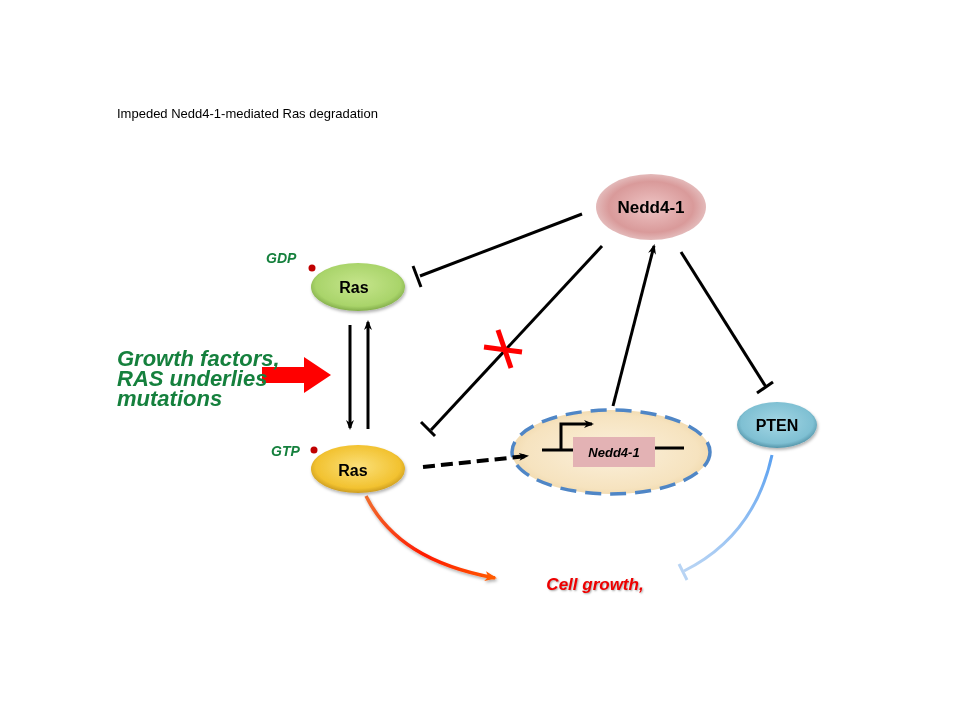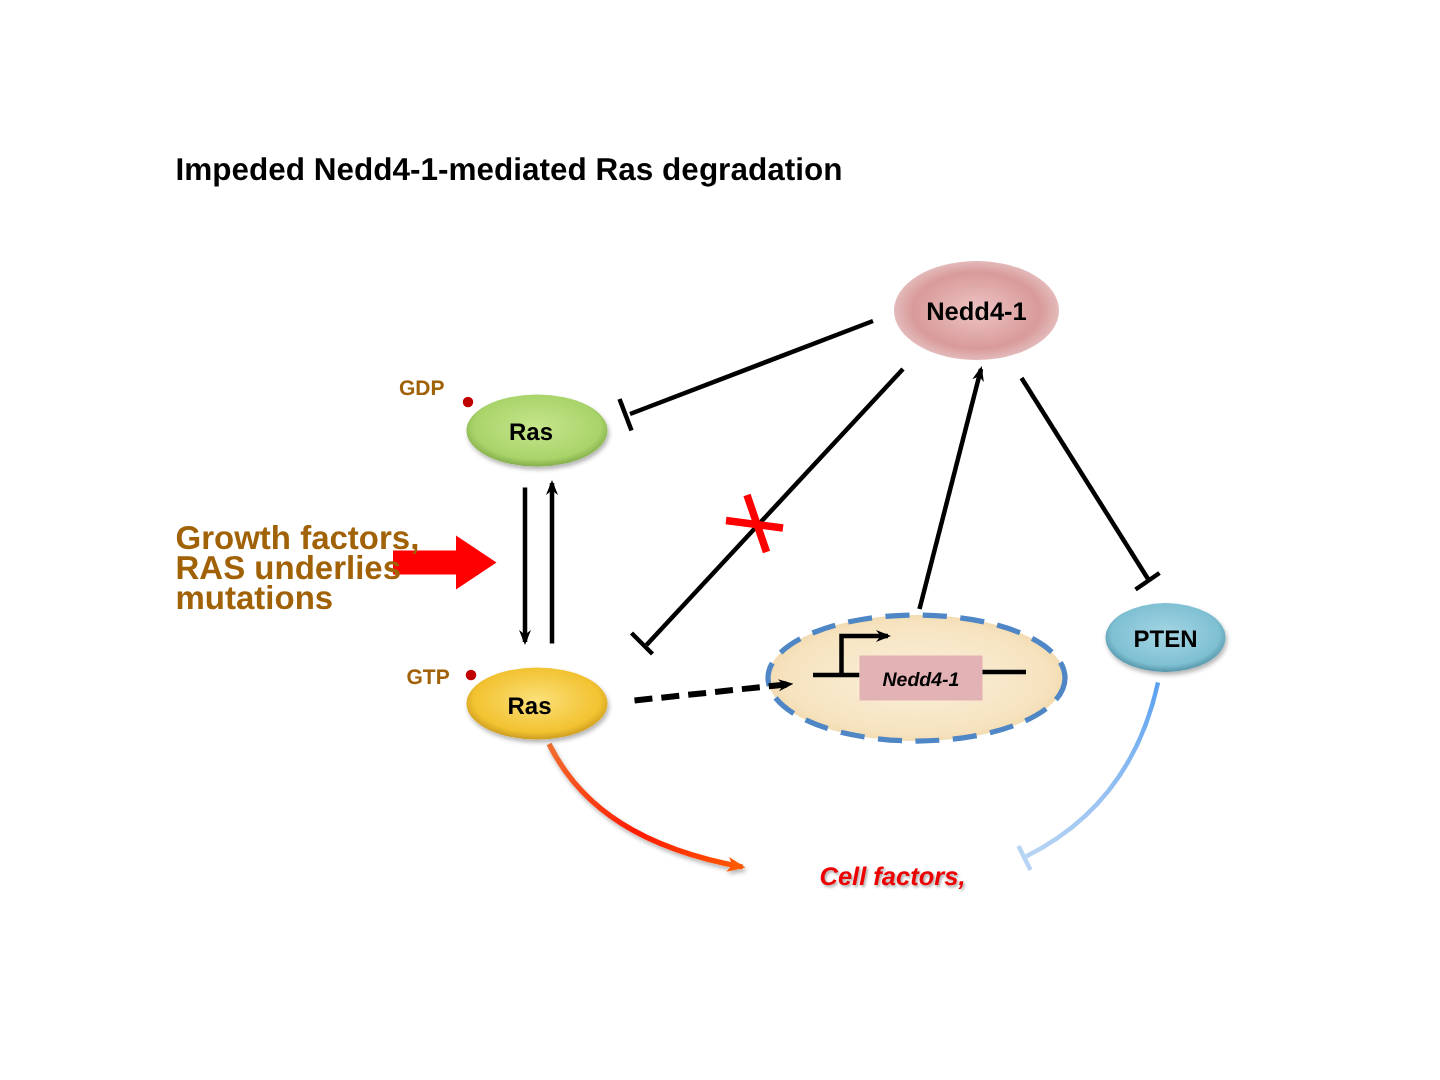--- a/index.html
+++ b/index.html
@@ -1,20 +1,20 @@
 <!DOCTYPE html>
 <html><head>
   <meta charset="utf-8">
   <style>
     html, body { margin: 0; padding: 0; background: #ffffff; }
     body { width: 960px; height: 720px; position: relative; overflow: hidden;
            font-family: "Liberation Sans", sans-serif; }
-    .title { position: absolute; left: 117px; top: 101px; font-size: 21px; font-weight: bold;
+    .title { position: absolute; left: 117px; top: 101px; font-size: 13px; font-weight: normal;
              color: #000; line-height: 25px; }
-    .lbl { position: absolute; font-weight: bold; color: #a16207; }
+    .lbl { position: absolute; font-weight: bold; color: #15803d; font-style: italic; }
     .growth { left: 117px; top: 349px; font-size: 22px; line-height: 20px; }
     .gdp { left: 266px; top: 250px; font-size: 14px; }
     .gtp { left: 271px; top: 443px; font-size: 14px; }
     .outcome { position: absolute; left: 470px; top: 573px; width: 250px; text-align: center;
                font-size: 17px; font-weight: bold; font-style: italic; color: #ee0000;
                line-height: 24px; text-shadow: 1px 1px 2px rgba(0,0,0,0.35); }
     svg { position: absolute; left: 0; top: 0; }
     .node-text { font-family: "Liberation Sans", sans-serif; font-weight: bold; }
   </style>
 </head>
@@ -143,14 +143,14 @@
 <div class="lbl gdp">GDP</div>
 <div class="lbl gtp">GTP</div>
 
 <div class="lbl growth">
   <div>Growth factors,</div>
   <div>RAS underlies</div>
   <div>mutations</div>
 </div>
 
 <div class="outcome">
-  <div>Cell factors,</div>
+  <div>Cell growth,</div>
 </div>
 
 </body></html>

